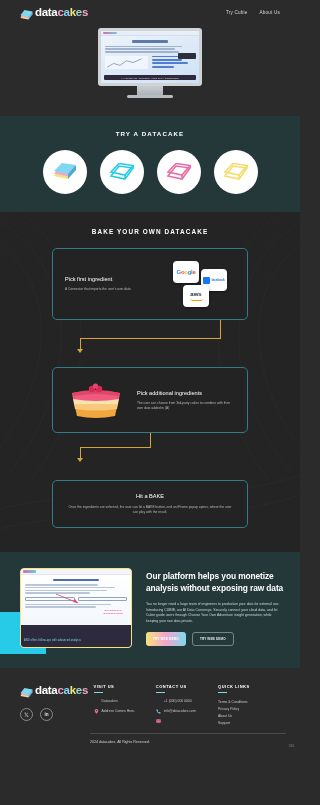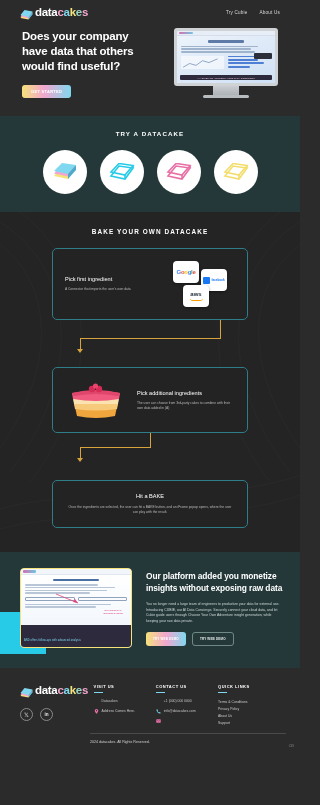--- a/index.html
+++ b/index.html
@@ -181,24 +181,20 @@
         </span>
         <span class="logo-text"><span class="lt-data">data</span><span class="lt-c">c</span><span class="lt-a">a</span><span class="lt-k">k</span><span class="lt-e">e</span><span class="lt-s">s</span></span>
       </div>
       <nav class="nav-links">
         <span class="nav-link">Try Cubie</span>
         <span class="nav-link">About Us</span>
       </nav>
     </div>
 
     <div class="hero-body">
-      <div class="hero-left">
-        <h1 class="hero-h1">Does your company have data that others would find useful?</h1>
-        <button class="btn-gradient">GET STARTED</button>
-      </div>
       <div class="hero-right">
         <div class="monitor">
           <div class="monitor-screen">
             <div class="ms-bar">
                 <span class="ms-logo"></span>
               </div>
             <div class="ms-content">
               <div class="ms-title"></div>
               <div class="ms-line" style="width:86%"></div>
               <div class="ms-line" style="width:78%"></div>
@@ -379,21 +375,21 @@
             <span>STATISTICAL</span>
             <span>SIGNIFICANCE</span>
           </div>
         </div>
         <div class="dc-footer">
           <span>AND offers follow-ups with advanced analysis</span>
         </div>
       </div>
     </div>
     <div class="mon-right">
-      <h2 class="mon-h">Our platform added you monetize insights without exposing raw data</h2>
+      <h2 class="mon-h">Our platform helps you monetize analysis without exposing raw data</h2>
       <p class="mon-p">You no longer need a large team of engineers to productize your data for external use. Introducing CUBIE, our AI Data Concierge. Securely connect your cloud data, and let Cubie guide users through Choose Your Own Adventure insight generation, while keeping your raw data private.</p>
       <div class="mon-btns">
         <button class="btn-g2">TRY WEB DEMO</button>
         <button class="btn-outline">TRY WEB DEMO</button>
       </div>
     </div>
   </section>
 
   <footer class="footer">
     <div class="footer-top">

